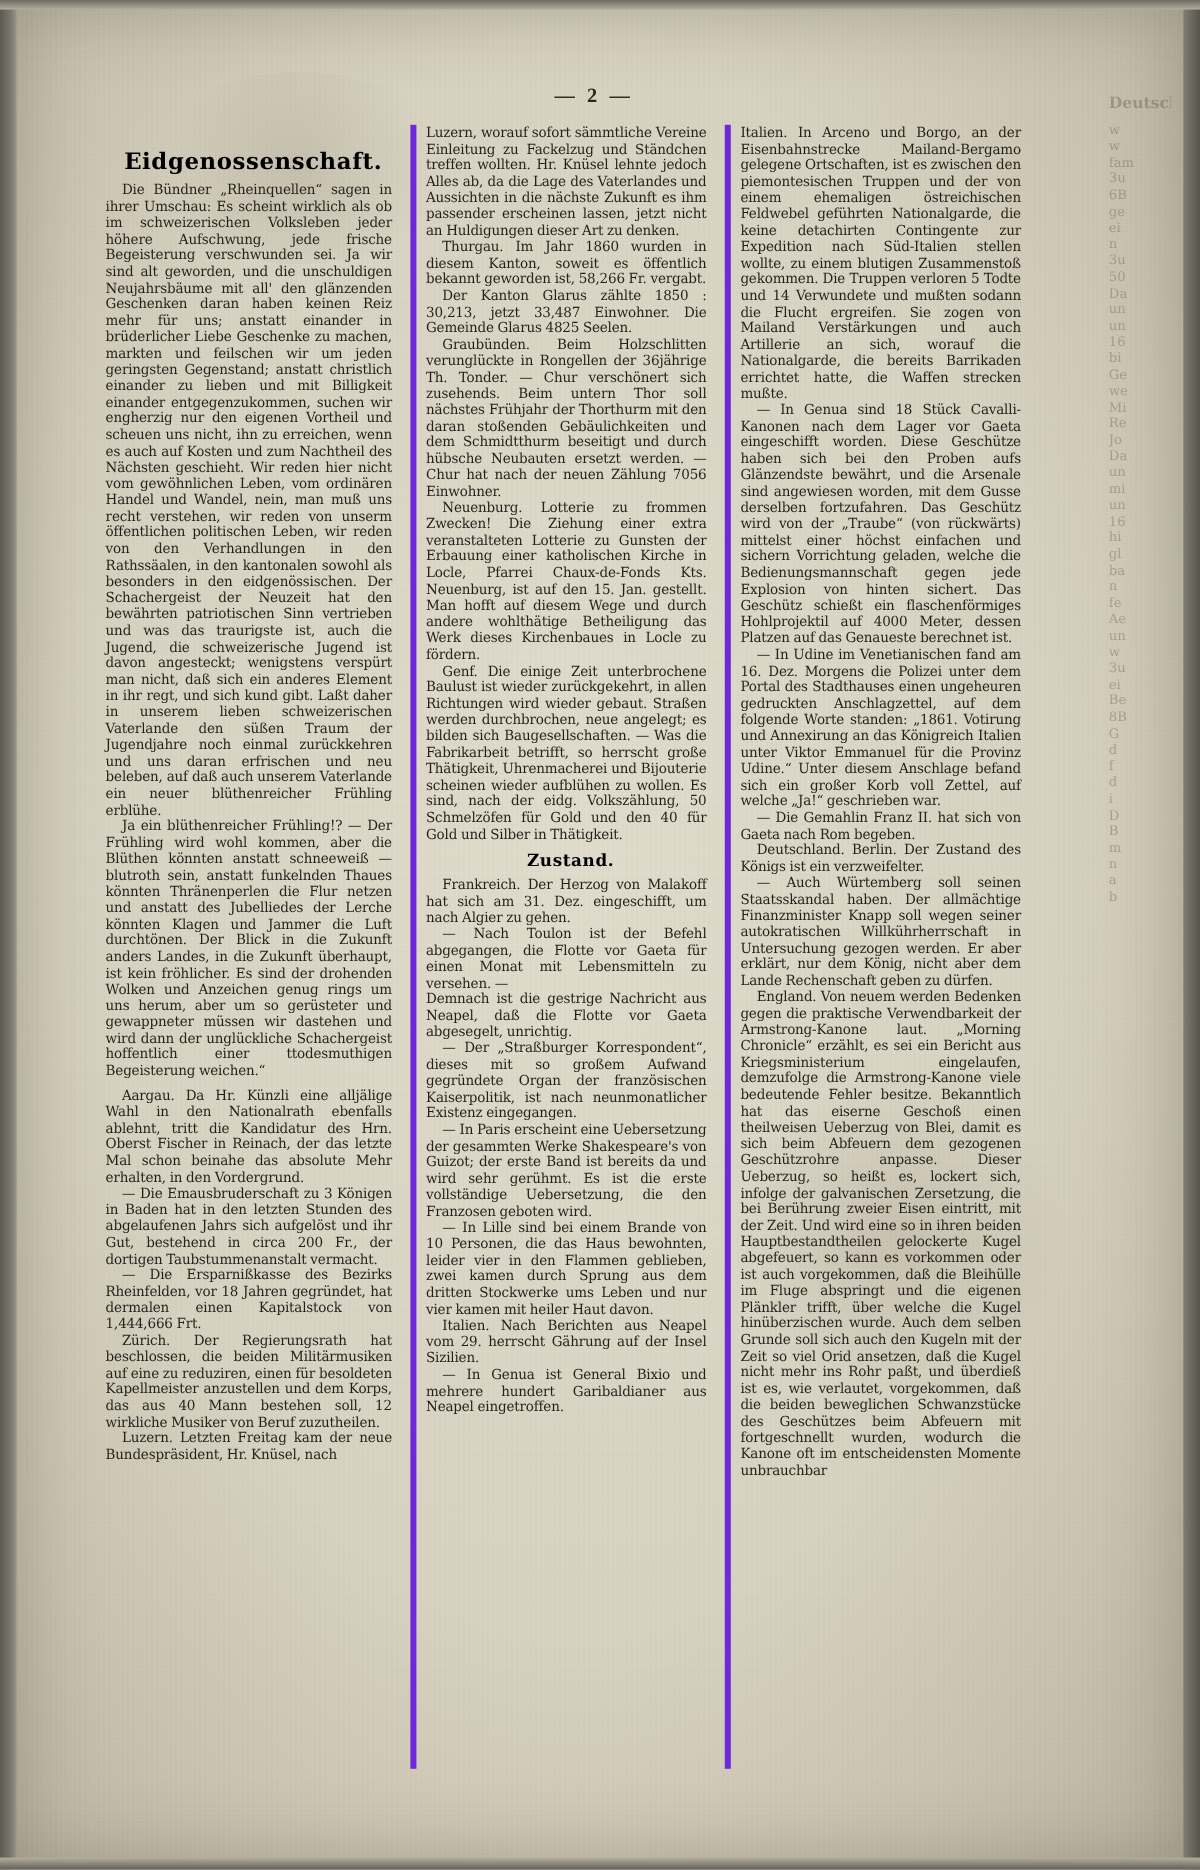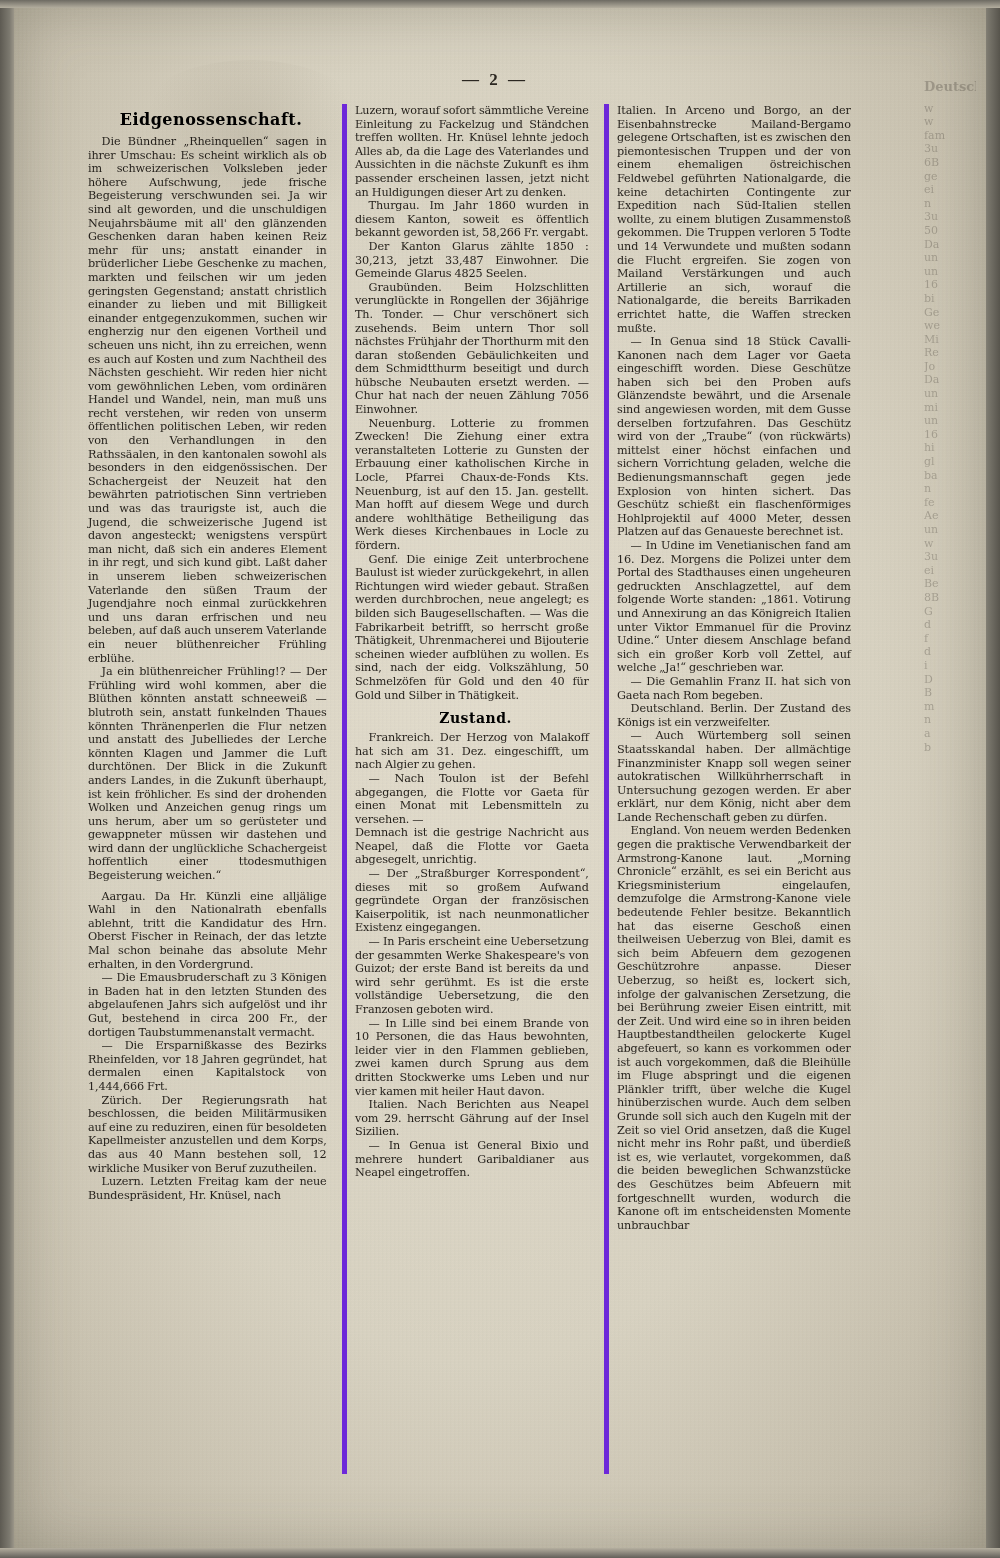--- a/index.html
+++ b/index.html
@@ -96,23 +96,23 @@
     transform: scaleX(0.97);
     transform-origin: left top;
   }
   .fr p {
     margin: 0 0 0 0;
     text-indent: 14px;
   }
   .fr p.noind { text-indent: 0; }
   .sec-head {
     font-weight: bold;
-    font-size: 16px;
+    font-size: 19px;
     text-align: center;
-    margin: 6px 0 6px 0;
+    margin: 20px 0 6px 0;
     letter-spacing: 0.5px;
     font-family: "DejaVu Serif", "Liberation Serif", serif;
   }
   .sec-head.small {
     font-size: 14px;
     margin: 8px 0 5px 0;
   }
   .gap { height: 7px; }
 
   

